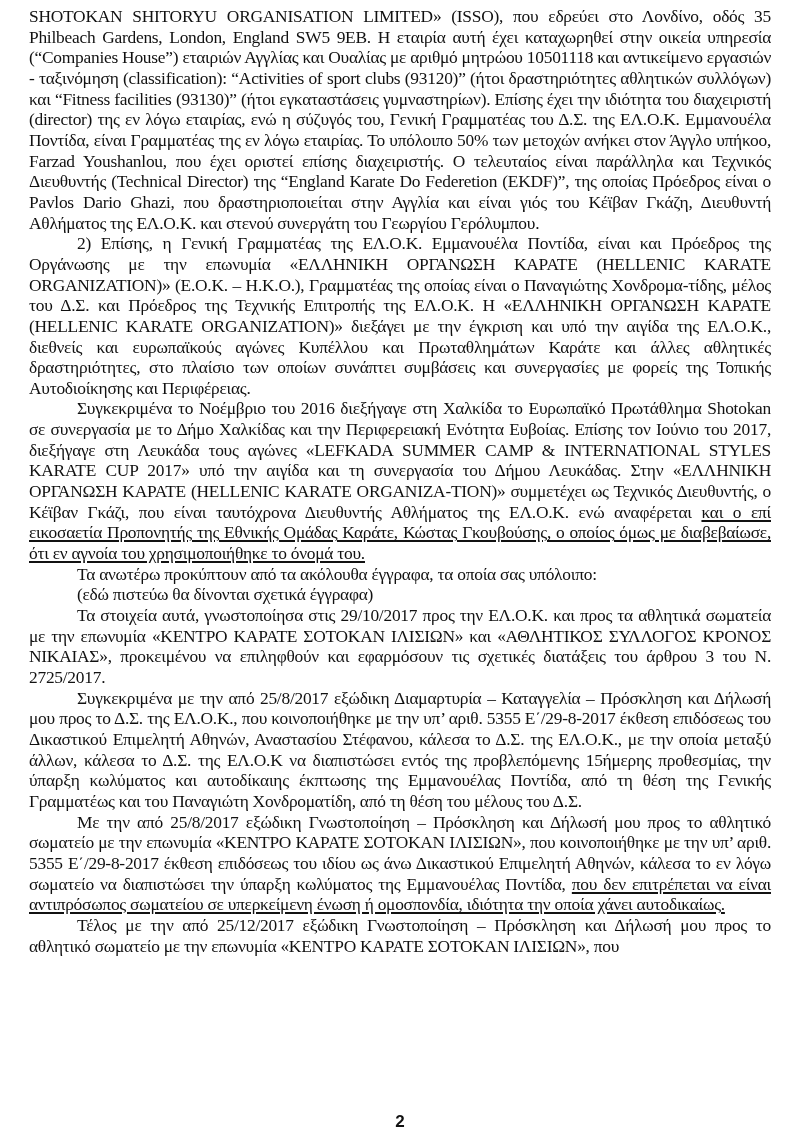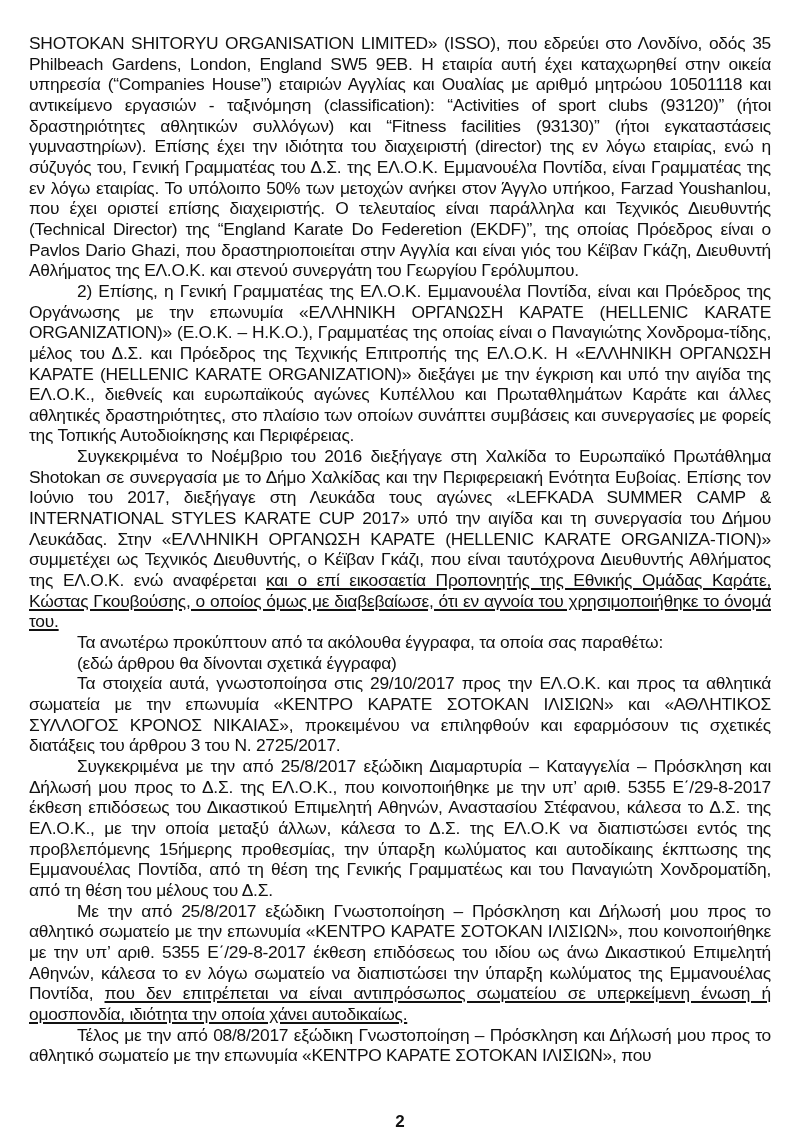--- a/index.html
+++ b/index.html
@@ -1,21 +1,21 @@
 <!DOCTYPE html>
 <html><head>
   <meta charset="utf-8">
   <style>
     html, body { margin:0; padding:0; background:#ffffff; }
     body { width:800px; height:1142px; position:relative; overflow:hidden; }
     .page { position:absolute; left:0; top:0; width:800px; height:1142px; background:#fff; }
     .text {
       position:absolute; left:29px; width:742px; top:6px;
-      font-family:Liberation Sans, sans-serif; font-size:17.4px; line-height:20.65px;
-      color:#111; text-align:justify; letter-spacing:-0.25px;margin-top:27px;
+      font-family:Liberation Serif, serif; font-size:17.4px; line-height:20.65px;
+      color:#111; text-align:justify; letter-spacing:-0.25px;
     }
     .text p { margin:0; }
     .indent { text-indent:48px; }
     .u { text-decoration:underline; text-decoration-thickness:1.5px; text-underline-offset:2px; }
     .pagenum {
       position:absolute; left:0; width:800px; top:1112px; text-align:center;
       font-family:"Liberation Sans", sans-serif; font-weight:bold; font-size:17px; color:#111;
     }
   </style>
 </head>
@@ -30,37 +30,37 @@
 
     <p class="indent">
       <span>2) Επίσης, η Γενική Γραμματέας της ΕΛ.Ο.Κ. Εμμανουέλα Ποντίδα, είναι και Πρόεδρος της Οργάνωσης με την επωνυμία «ΕΛΛΗΝΙΚΗ ΟΡΓΑΝΩΣΗ ΚΑΡΑΤΕ (HELLENIC KARATE ORGANIZATION)» (Ε.Ο.Κ. – Η.Κ.Ο.), Γραμματέας της οποίας είναι ο Παναγιώτης Χονδρομα-τίδης, μέλος του Δ.Σ. και Πρόεδρος της Τεχνικής Επιτροπής της ΕΛ.Ο.Κ. Η «ΕΛΛΗΝΙΚΗ ΟΡΓΑΝΩΣΗ ΚΑΡΑΤΕ (HELLENIC KARATE ORGANIZATION)» διεξάγει με την έγκριση και υπό την αιγίδα της ΕΛ.Ο.Κ., διεθνείς και ευρωπαϊκούς αγώνες Κυπέλλου και Πρωταθλημάτων Καράτε και άλλες αθλητικές δραστηριότητες, στο πλαίσιο των οποίων συνάπτει συμβάσεις και συνεργασίες με φορείς της Τοπικής Αυτοδιοίκησης και Περιφέρειας.</span>
     </p>
 
     <p class="indent">
       <span>Συγκεκριμένα το Νοέμβριο του 2016 διεξήγαγε στη Χαλκίδα το Ευρωπαϊκό Πρωτάθλημα Shotokan σε συνεργασία με το Δήμο Χαλκίδας και την Περιφερειακή Ενότητα Ευβοίας. Επίσης τον Ιούνιο του 2017, διεξήγαγε στη Λευκάδα τους αγώνες «LEFKADA SUMMER CAMP &amp; INTERNATIONAL STYLES KARATE CUP 2017» υπό την αιγίδα και τη συνεργασία του Δήμου Λευκάδας. Στην «ΕΛΛΗΝΙΚΗ ΟΡΓΑΝΩΣΗ ΚΑΡΑΤΕ (HELLENIC KARATE ORGANIZA-TION)» συμμετέχει ως Τεχνικός Διευθυντής, ο Κέϊβαν Γκάζι, που είναι ταυτόχρονα Διευθυντής Αθλήματος της ΕΛ.Ο.Κ. ενώ αναφέρεται </span><span class="u">και ο επί εικοσαετία Προπονητής της Εθνικής Ομάδας Καράτε, Κώστας Γκουβούσης, ο οποίος όμως με διαβεβαίωσε, ότι εν αγνοία του χρησιμοποιήθηκε το όνομά του.</span>
     </p>
 
     <p class="indent">
-      <span>Τα ανωτέρω προκύπτουν από τα ακόλουθα έγγραφα, τα οποία σας παραθέτω:</span>
+      <span>Τα ανωτέρω προκύπτουν από τα ακόλουθα έγγραφα, τα οποία σας υπόλοιπο:</span>
     </p>
 
     <p class="indent">
-      <span>(εδώ άρθρου θα δίνονται σχετικά έγγραφα)</span>
+      <span>(εδώ πιστεύω θα δίνονται σχετικά έγγραφα)</span>
     </p>
 
     <p class="indent">
       <span>Τα στοιχεία αυτά, γνωστοποίησα στις 29/10/2017 προς την ΕΛ.Ο.Κ. και προς τα αθλητικά σωματεία με την επωνυμία «ΚΕΝΤΡΟ ΚΑΡΑΤΕ ΣΟΤΟΚΑΝ ΙΛΙΣΙΩΝ» και «ΑΘΛΗΤΙΚΟΣ ΣΥΛΛΟΓΟΣ ΚΡΟΝΟΣ ΝΙΚΑΙΑΣ», προκειμένου να επιληφθούν και εφαρμόσουν τις σχετικές διατάξεις του άρθρου 3 του Ν. 2725/2017.</span>
     </p>
 
     <p class="indent">
       <span>Συγκεκριμένα με την από 25/8/2017 εξώδικη Διαμαρτυρία – Καταγγελία – Πρόσκληση και Δήλωσή μου προς το Δ.Σ. της ΕΛ.Ο.Κ., που κοινοποιήθηκε με την υπ’ αριθ. 5355 Ε΄/29-8-2017 έκθεση επιδόσεως του Δικαστικού Επιμελητή Αθηνών, Αναστασίου Στέφανου, κάλεσα το Δ.Σ. της ΕΛ.Ο.Κ., με την οποία μεταξύ άλλων, κάλεσα το Δ.Σ. της ΕΛ.Ο.Κ να διαπιστώσει εντός της προβλεπόμενης 15ήμερης προθεσμίας, την ύπαρξη κωλύματος και αυτοδίκαιης έκπτωσης της Εμμανουέλας Ποντίδα, από τη θέση της Γενικής Γραμματέως και του Παναγιώτη Χονδροματίδη, από τη θέση του μέλους του Δ.Σ.</span>
     </p>
 
     <p class="indent">
       <span>Με την από 25/8/2017 εξώδικη Γνωστοποίηση – Πρόσκληση και Δήλωσή μου προς το αθλητικό σωματείο με την επωνυμία «ΚΕΝΤΡΟ ΚΑΡΑΤΕ ΣΟΤΟΚΑΝ ΙΛΙΣΙΩΝ», που κοινοποιήθηκε με την υπ’ αριθ. 5355 Ε΄/29-8-2017 έκθεση επιδόσεως του ιδίου ως άνω Δικαστικού Επιμελητή Αθηνών, κάλεσα το εν λόγω σωματείο να διαπιστώσει την ύπαρξη κωλύματος της Εμμανουέλας Ποντίδα, </span><span class="u">που δεν επιτρέπεται να είναι αντιπρόσωπος σωματείου σε υπερκείμενη ένωση ή ομοσπονδία, ιδιότητα την οποία χάνει αυτοδικαίως.</span>
     </p>
 
     <p class="indent">
-      <span>Τέλος με την από 08/8/2017 εξώδικη Γνωστοποίηση – Πρόσκληση και Δήλωσή μου προς το αθλητικό σωματείο με την επωνυμία «ΚΕΝΤΡΟ ΚΑΡΑΤΕ ΣΟΤΟΚΑΝ ΙΛΙΣΙΩΝ», που</span>
+      <span>Τέλος με την από 25/12/2017 εξώδικη Γνωστοποίηση – Πρόσκληση και Δήλωσή μου προς το αθλητικό σωματείο με την επωνυμία «ΚΕΝΤΡΟ ΚΑΡΑΤΕ ΣΟΤΟΚΑΝ ΙΛΙΣΙΩΝ», που</span>
     </p>
   </div>
   <div class="pagenum">2</div>
 </div>
 
 </body></html>

